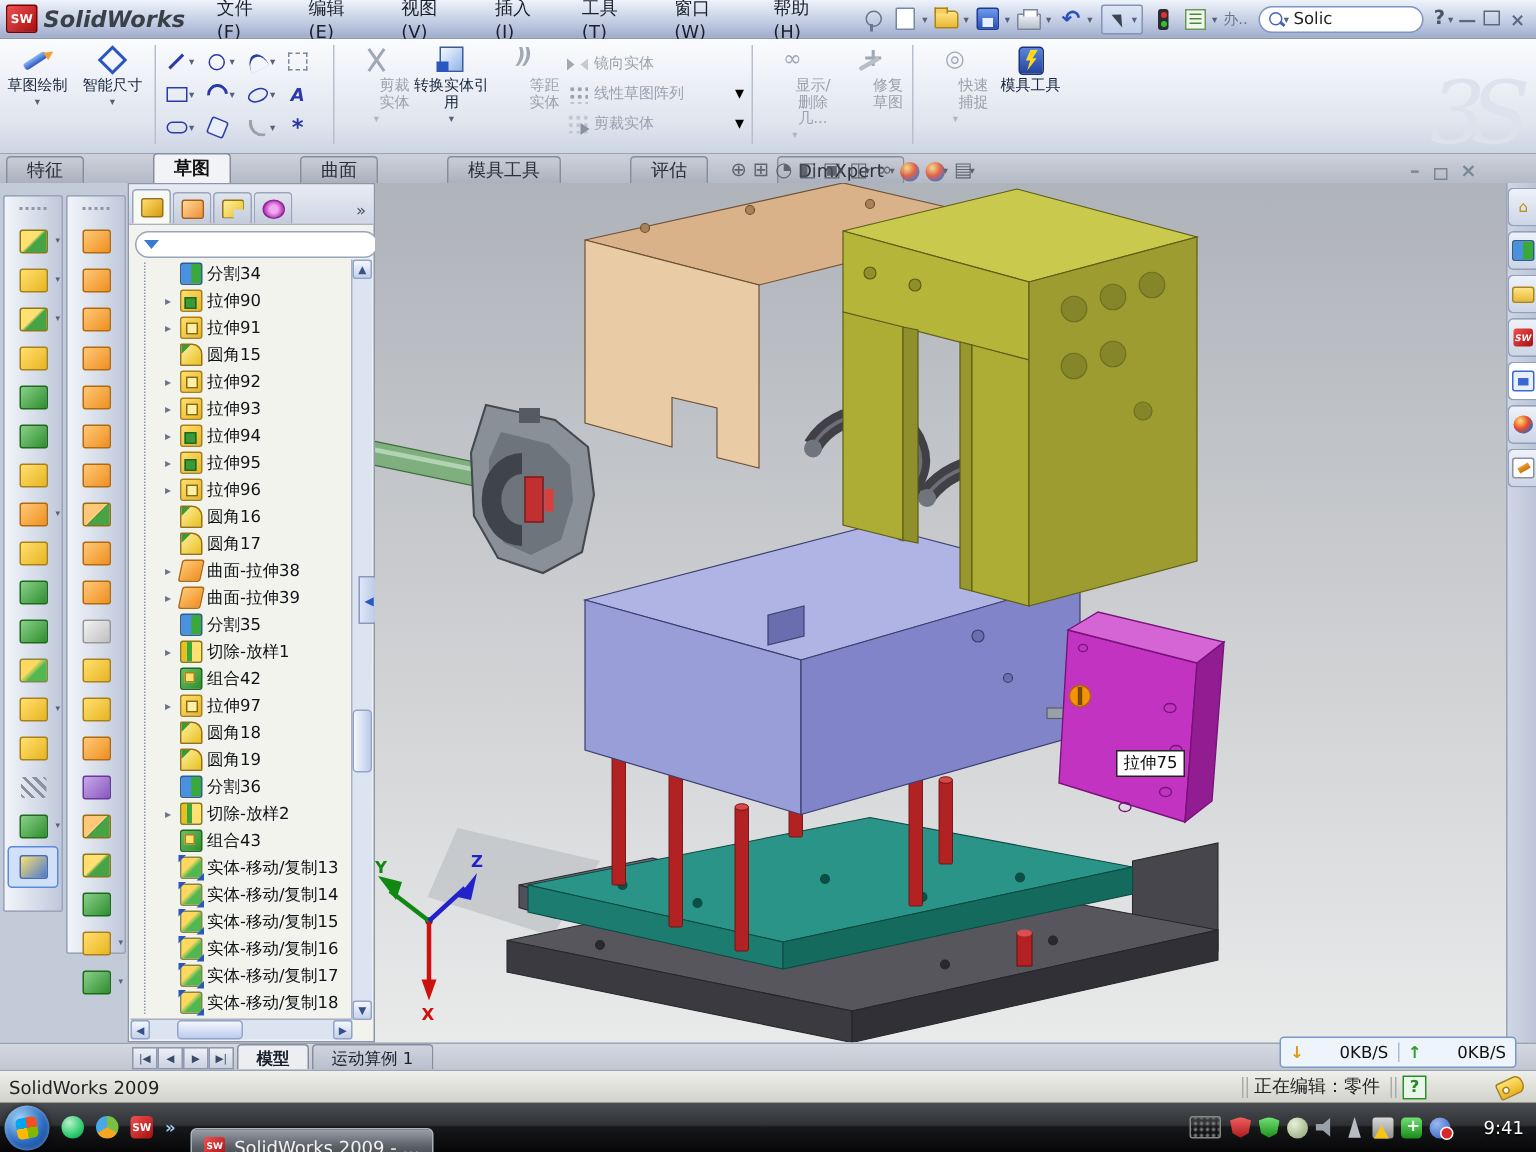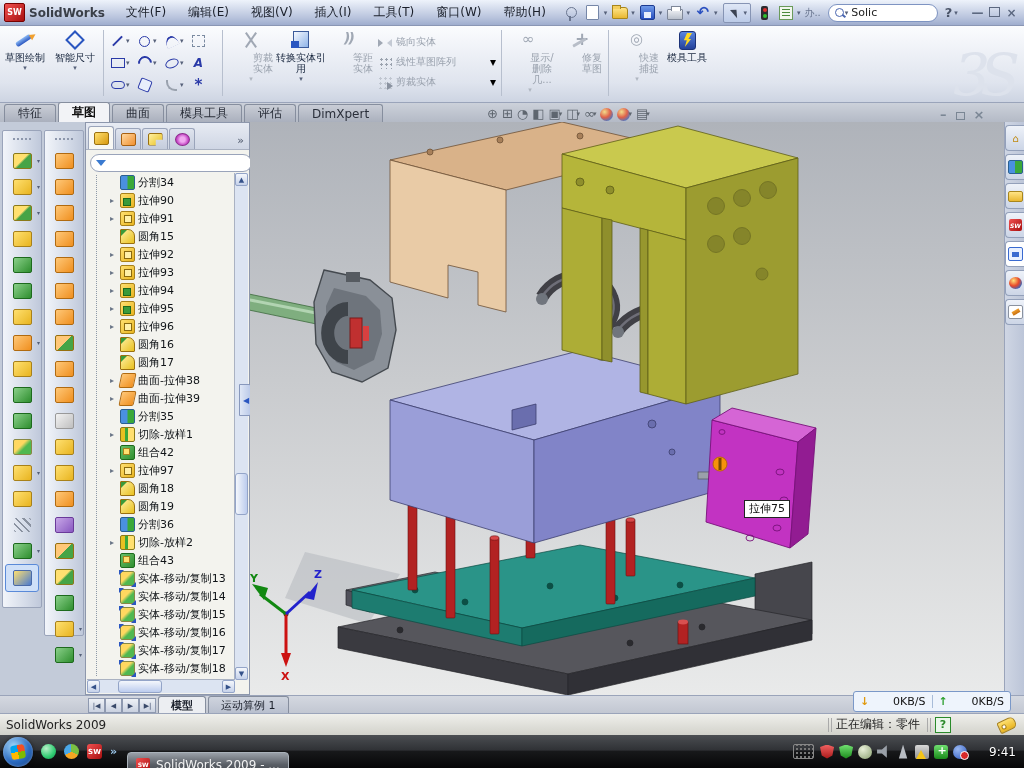--- a/index.html
+++ b/index.html
@@ -7,21 +7,21 @@
        font-family:"DejaVu Sans","Liberation Sans",sans-serif;font-size:12px;
        background:#fef9c3;user-select:none;}
   
   #titlebar{position:absolute;left:0;top:0;width:1024px;height:26px;
     background:linear-gradient(#eef3fb,#b9c4dd 70%,#9fadce);display:flex;align-items:center;
     border-bottom:1px solid #8a96b4;box-sizing:border-box;}
   #logo{display:flex;align-items:center;gap:4px;padding:0 10px 0 4px;}
   #logo .cube{width:19px;height:17px;background:linear-gradient(135deg,#f05050,#a80f0f);
     border:1px solid #700;border-radius:2px;color:#fff;font-size:8px;font-weight:bold;
     display:flex;align-items:center;justify-content:center;letter-spacing:0;}
-  #logo .lt{font-size:12px;font-weight:bold;color:#3a3f48;letter-spacing:0;}
+  #logo .lt{font-size:15px;font-weight:bold;color:#3a3f48;letter-spacing:0;font-style:italic;}
   #menubar{display:flex;height:100%;align-items:flex-end;}
   .menu-item{padding:0 11px;color:#1a1f2a;cursor:default;height:100%;display:flex;align-items:center;}
   #topbar-icons{display:flex;align-items:center;gap:3px;margin-left:6px;flex:1;}
   .tbtn{display:flex;align-items:center;justify-content:center;width:18px;height:18px;position:relative;}
   .tcaret{font-size:7px;color:#56617a;margin:0 1px 0 -1px;}
   .tb-pin{width:9px;height:9px;border:1.5px solid #6a7690;border-radius:50%;position:relative;}
   .tb-pin::after{content:"";position:absolute;left:2px;top:8px;width:1.5px;height:5px;background:#6a7690;}
   .tb-doc{width:11px;height:13px;background:#fff;border:1px solid #7687a8;border-radius:1px;}
   .tb-folder{width:14px;height:10px;background:linear-gradient(#ffe486,#e9b832);border:1px solid #a8861d;border-radius:1px 3px 1px 1px;position:relative;}
   .tb-folder::before{content:"";position:absolute;left:-1px;top:-3px;width:7px;height:3px;background:#f4cf5e;border:1px solid #a8861d;border-bottom:none;}
@@ -92,21 +92,21 @@
   .mi{width:14px;height:13px;position:relative;flex:none;}
   .mi-mirror::before{content:"";position:absolute;left:0;top:3px;border-left:5px solid #a0a8b4;border-top:4px solid transparent;border-bottom:4px solid transparent;}
   .mi-mirror::after{content:"";position:absolute;right:0;top:3px;border-right:5px solid #c4cad4;border-top:4px solid transparent;border-bottom:4px solid transparent;}
   .mi-pattern{background-image:radial-gradient(#9aa2ae 1.3px,transparent 1.4px);background-size:5px 5px;background-position:1px 1px;}
   .mi-move{background-image:radial-gradient(#c0c6d0 1.3px,transparent 1.4px);background-size:5px 5px;}
   .mi-move::after{content:"";position:absolute;right:-1px;bottom:-1px;border-left:6px solid #8a92a0;border-top:4px solid transparent;border-bottom:4px solid transparent;}
   #watermark{position:absolute;right:14px;top:20px;font-family:"DejaVu Serif","Liberation Serif",serif;
     font-style:italic;font-size:58px;color:#dde2ec;letter-spacing:-10px;line-height:1;pointer-events:none;}
   
   #tabrow{position:absolute;left:0;top:103px;width:1024px;height:19px;
-    background:linear-gradient(#ccd1da,#b4bac6);display:flex;align-items:flex-end;padding-left:4px;box-sizing:border-box;}
+    background:linear-gradient(#ccd1da,#b4bac6);display:flex;align-items:flex-end;padding-left:4px;box-sizing:border-box;gap:44px;}
   .ctab{height:17px;display:flex;align-items:center;padding:0 13px;margin-right:2px;
     background:linear-gradient(#c9cdd6,#aab0bd);border:1px solid #868e9e;border-bottom:none;
     border-radius:3px 3px 0 0;font-size:12px;color:#2a2f3a;}
   .ctab.active{background:#f2f3f6;height:19px;font-weight:bold;color:#111;}
   
   #main{position:absolute;left:0;top:122px;width:1024px;height:573px;background:#c3cbd9;}
   .strip{position:absolute;width:40px;background:linear-gradient(90deg,#f2f5fa,#d4dbe8 60%,#bfc8da);
     border:1px solid #9aa4ba;border-radius:2px;box-sizing:border-box;padding-top:7px;}
   .strip .grip{height:4px;margin:0 10px 4px;border-top:2px dotted #8d97ac;}
   #strip1{left:2px;top:8px;height:478px;}

